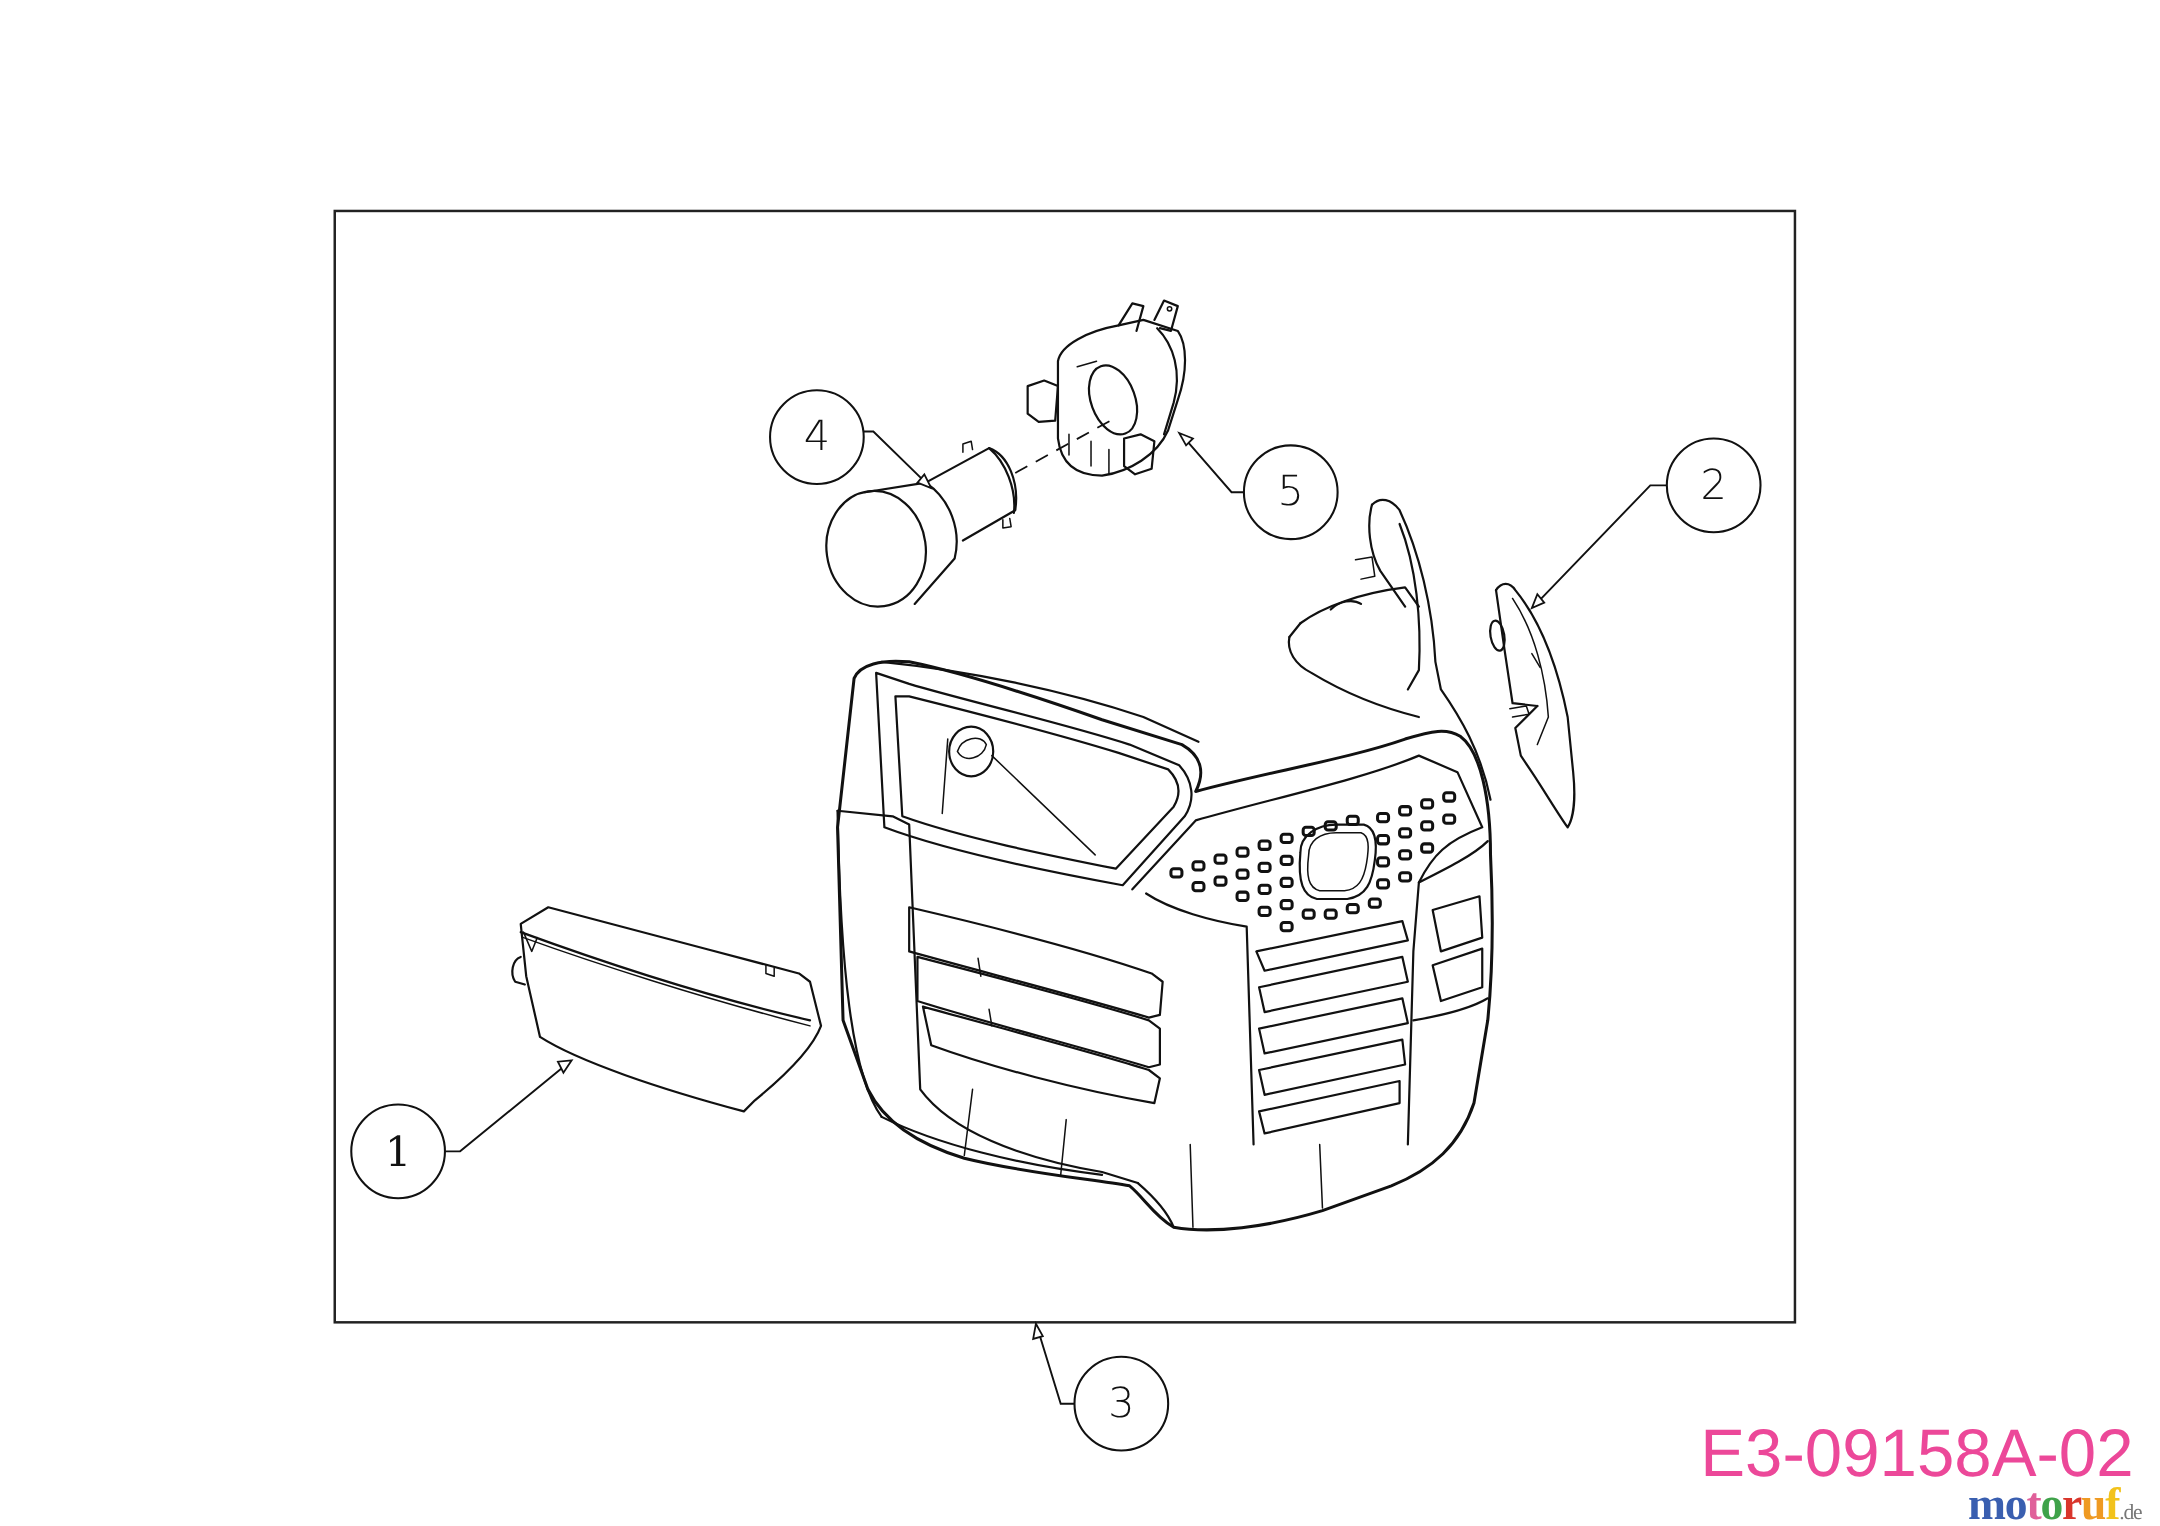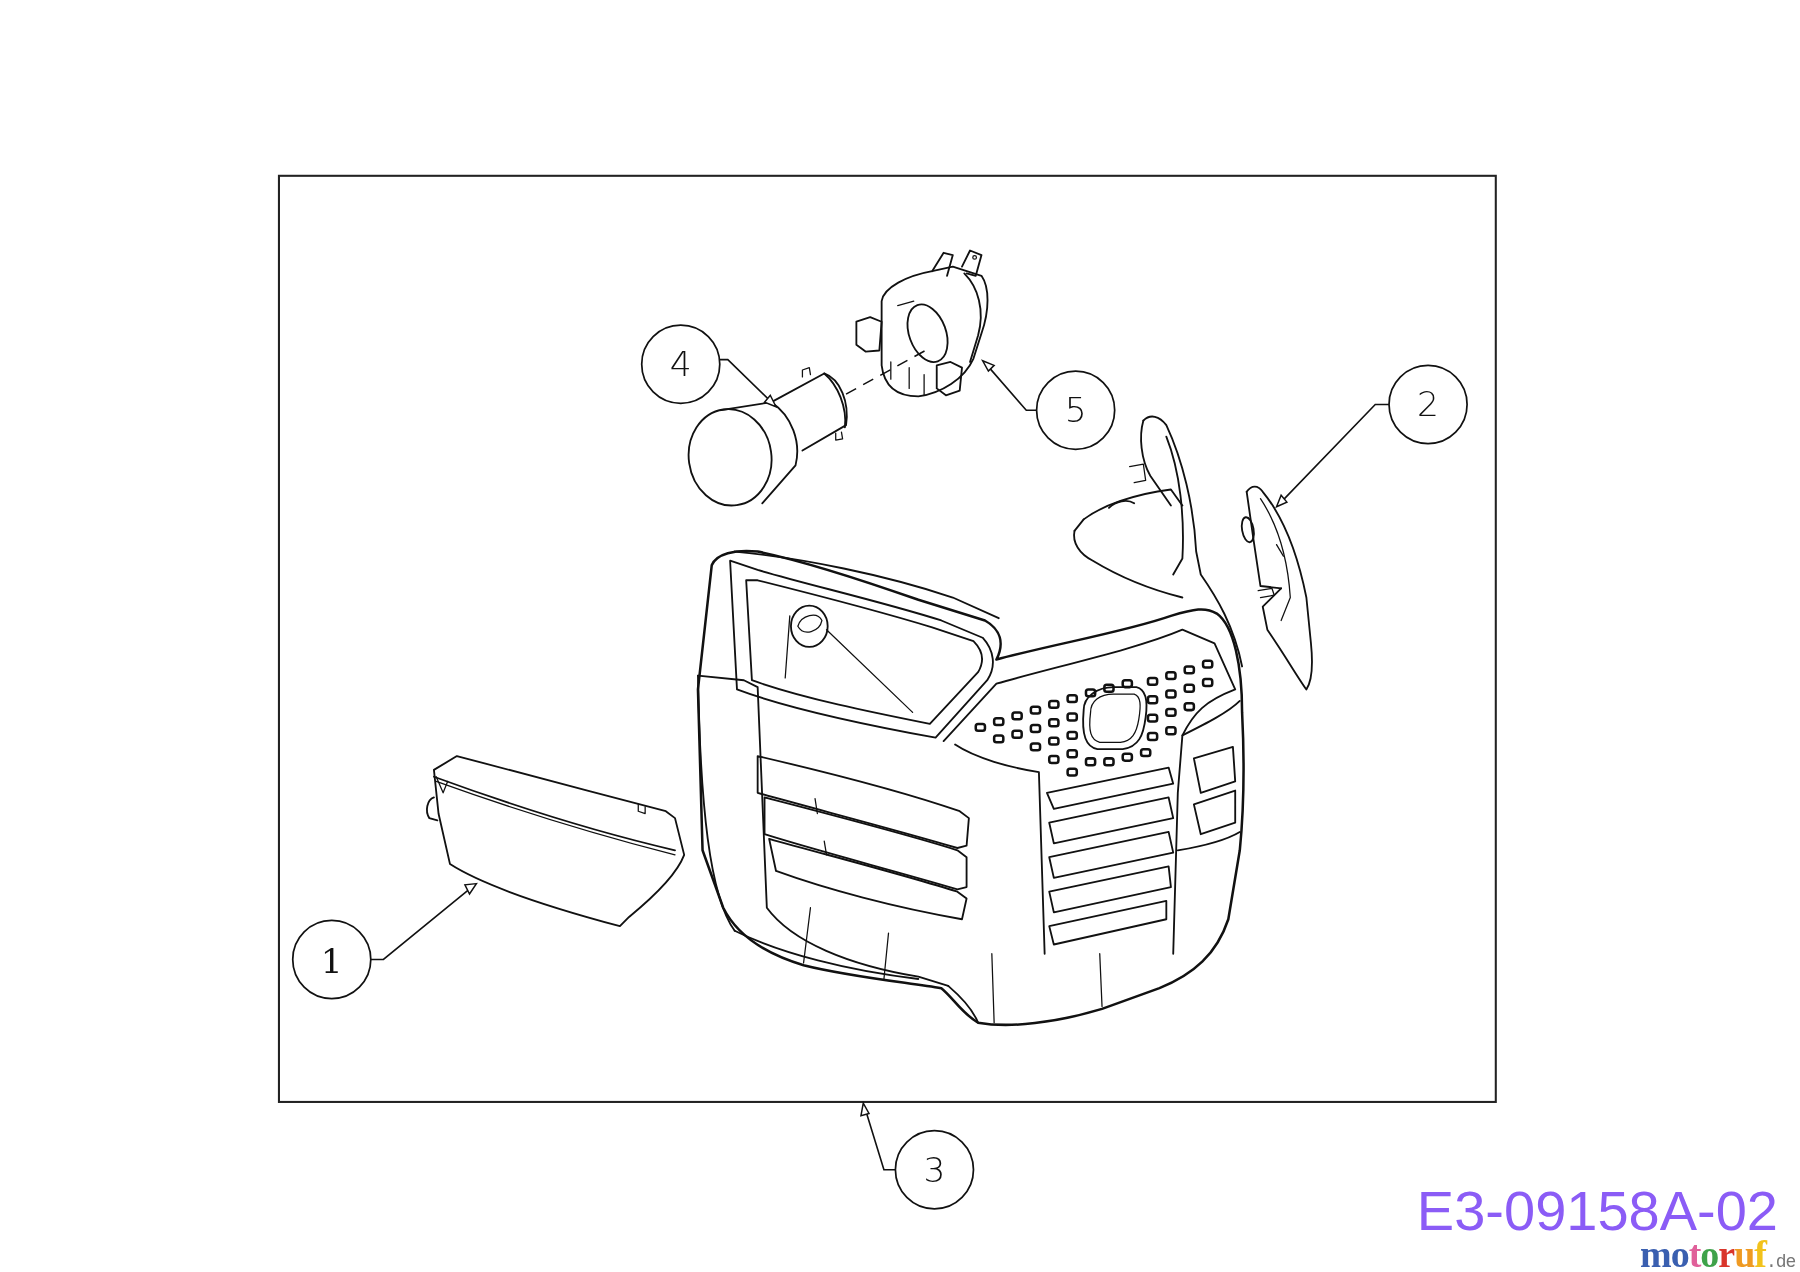--- a/index.html
+++ b/index.html
@@ -9,23 +9,23 @@
   .ln-thin { fill: none; stroke: #111; stroke-width: 1.1; stroke-linejoin: round; stroke-linecap: round; }
   .ln-bold { fill: none; stroke: #111; stroke-width: 2.2; stroke-linejoin: round; }
   .frame { fill: none; stroke: #222; stroke-width: 1.8; }
   .bubble { fill: #fff; stroke: #111; stroke-width: 1.5; }
   .bubble-text { font-family: "DejaVu Sans", sans-serif; font-size: 30px; fill: #111; text-anchor: middle; dominant-baseline: central; font-weight: 300; }
   .bubble-text-serif { font-family: "DejaVu Serif", serif; font-size: 30px; fill: #111; text-anchor: middle; dominant-baseline: central; }
   .leader { fill: none; stroke: #111; stroke-width: 1.4; }
   .arrowhead { fill: #fff; stroke: #111; stroke-width: 1.3; }
   .dash { fill: none; stroke: #111; stroke-width: 1.3; stroke-dasharray: 10 7; }
   .hole { fill: #fff; stroke: #111; stroke-width: 2.2; }
-  .drawing-code { position: absolute; right: 22px; top: 1178px; font-family: "Liberation Sans", sans-serif; font-size: 56px; color: #8b5cf6; letter-spacing: 0px; }
+  .drawing-code { position: absolute; right: 22px; top: 1178px; font-family: "Liberation Sans", sans-serif; font-size: 56px; color: #ec4899; letter-spacing: 0px; }
   .watermark { position: absolute; left: 1640px; top: 1232px; font-family: "Liberation Serif", serif; font-size: 38px; font-weight: bold; letter-spacing: -1px; }
-  .watermark .tld { font-size: 18px; font-weight: normal; color: #777; font-family: Liberation Mono, monospace; }
+  .watermark .tld { font-size: 18px; font-weight: normal; color: #777; }
 </style>
 </head>
 <body>
 
 <svg id="diagram" viewBox="0 0 1568 1107" preserveAspectRatio="none" xmlns="http://www.w3.org/2000/svg">
 
   <rect class="frame" x="243" y="153" width="1060" height="806"></rect>
 
   <g>
 

